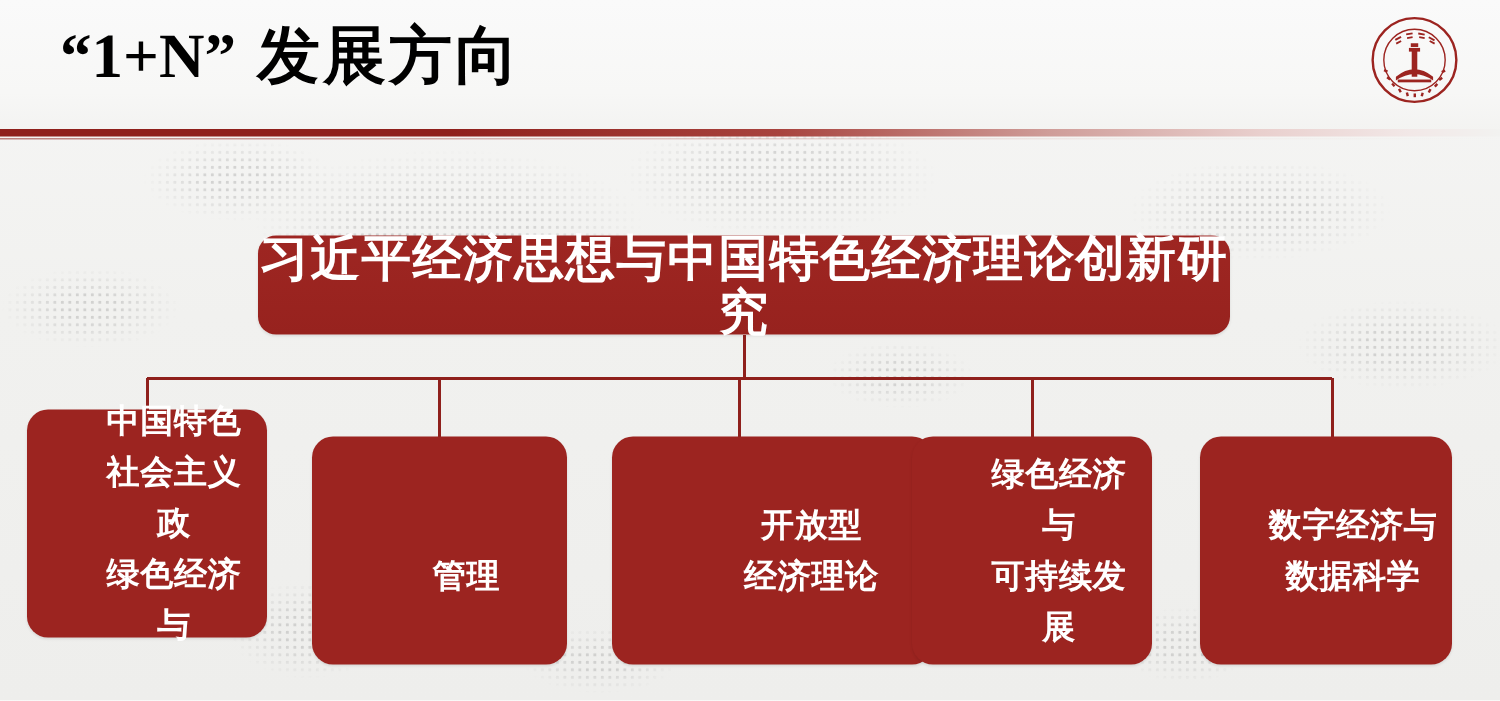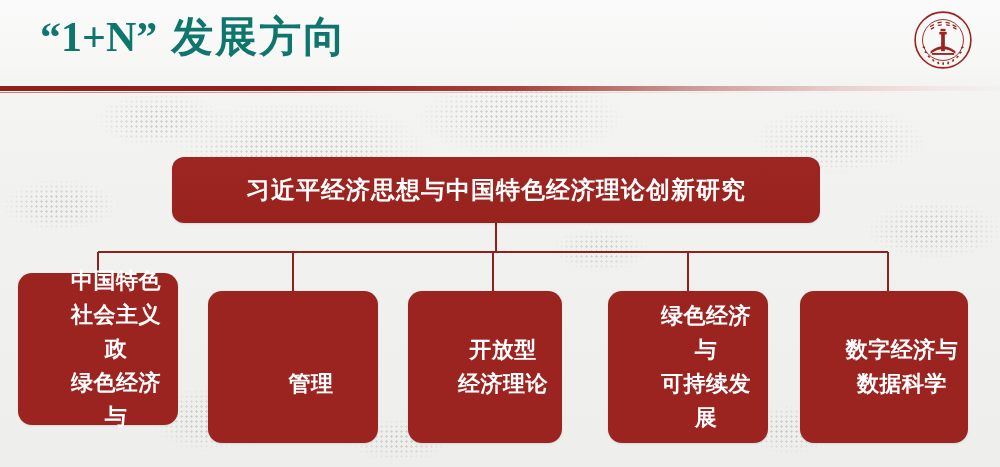--- a/index.html
+++ b/index.html
@@ -61,21 +61,21 @@
     position: absolute;
     left: 0; top: 0;
     width: 1000px; height: 88px;
     background: linear-gradient(180deg,#fafafa 0%, #f7f7f6 70%, #f3f3f1 100%);
   }
   .page-title {
     position: absolute;
     left: 40px;
     top: 16px;
     white-space: nowrap;
-    color: #0f766e;
+    color: #000000;
     line-height: 1;
   }
   .title-quoted {
     font-family: "Liberation Serif", "DejaVu Serif", serif;
     font-weight: bold;
     font-size: 42px;
     letter-spacing: 0px;
   }
   .title-main {
     font-family: "Liberation Sans", "DejaVu Sans", sans-serif;
@@ -137,36 +137,36 @@
   }
   .node-root {
     left: 172px;
     top: 157px;
     width: 648px;
     height: 66px;
     border-radius: 12px;
     background: linear-gradient(180deg,#9e2622 0%, #97221e 100%);
   }
   .node-root .node-text {
-    font-size: 24px;
+    font-size: 33px;
     font-weight: bold;
     letter-spacing: 1px;
     line-height: 1.1;
   }
   .node-leaf .node-text {
     font-size: 22px;
     font-weight: bold;
     line-height: 1.55;
     letter-spacing: 0.5px;
     padding: 0 8px;
     margin-left: 36px;
   }
   .leaf-1 { left: 18px;  top: 273px; width: 160px; height: 152px; }
   .leaf-2 { left: 208px; top: 291px; width: 170px; height: 152px; }
-  .leaf-3 { left: 408px; top: 291px; width: 154px; height: 152px; }
+  .leaf-3 { left: 408px; top: 291px; width: 198px; height: 152px; padding-left: 16px; }
   .leaf-4 { left: 608px; top: 291px; width: 160px; height: 152px; }
   .leaf-5 { left: 800px; top: 291px; width: 168px; height: 152px; }
 </style>
 </head>
 <body>
 
 <div class="slide">
 
   <div class="bg-base"></div>
   <div class="bg-dots"></div>

